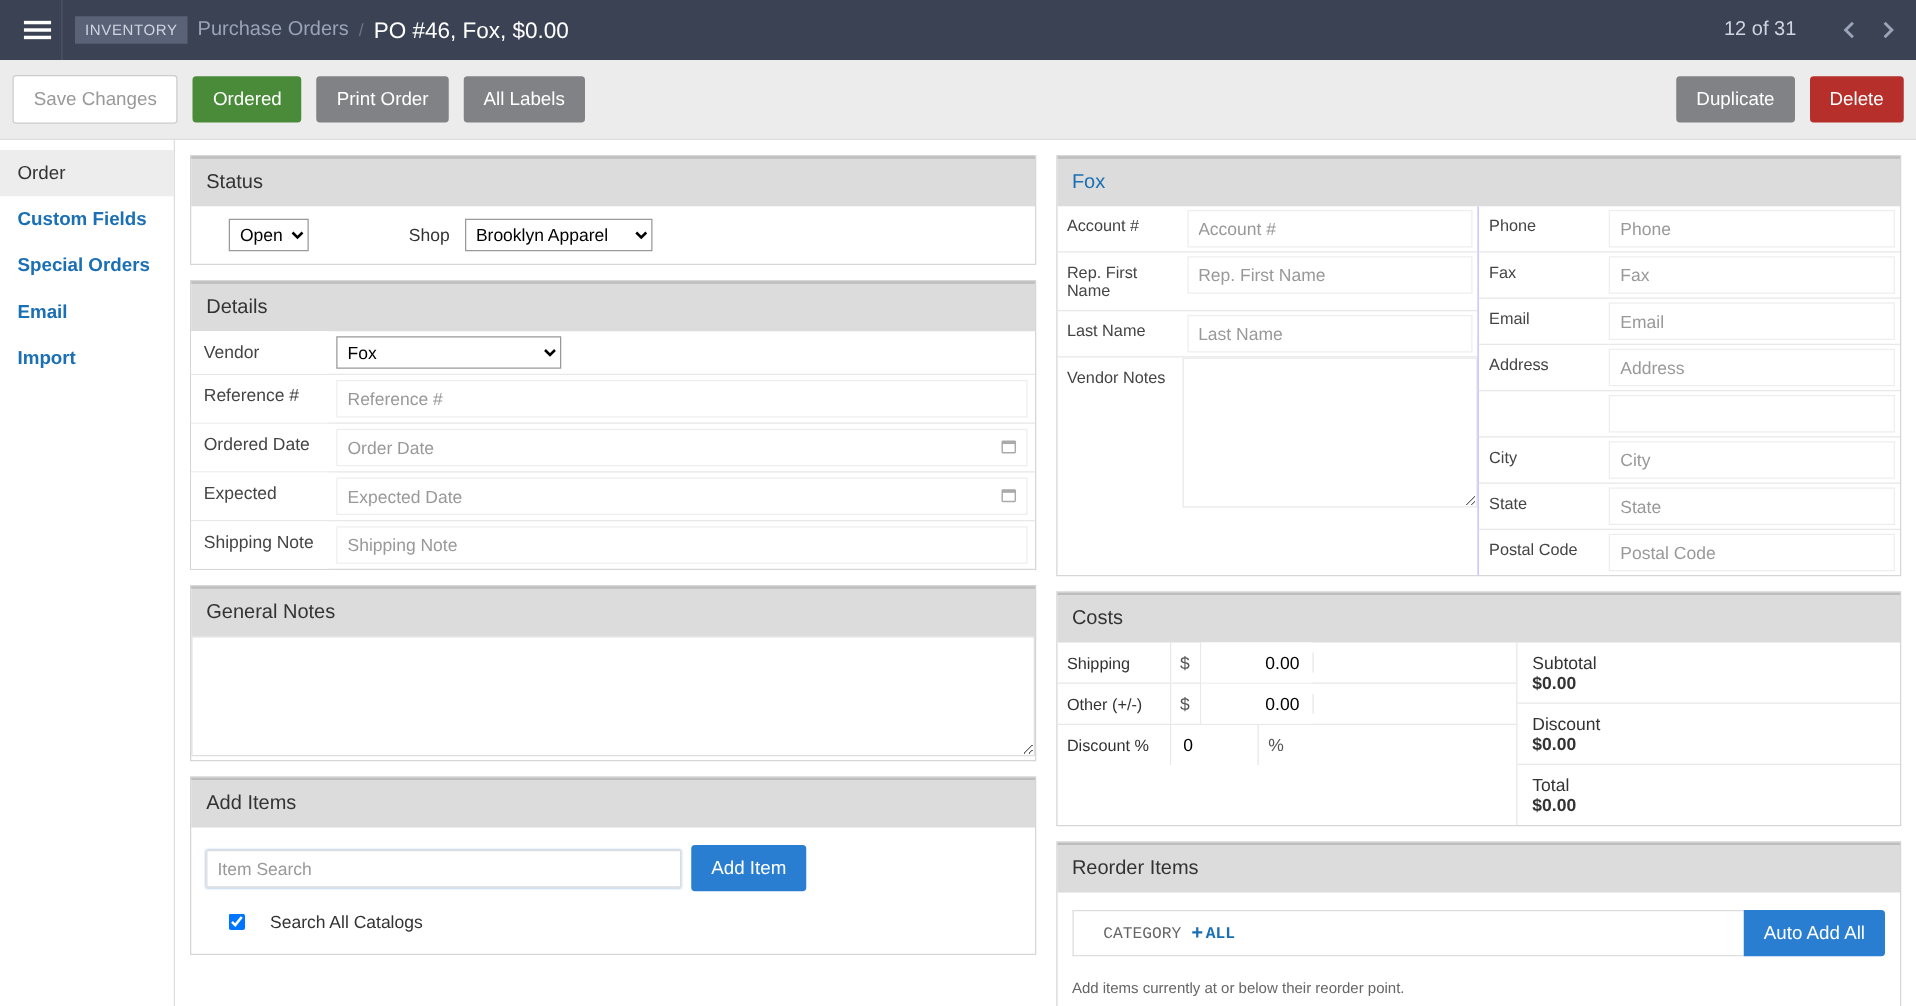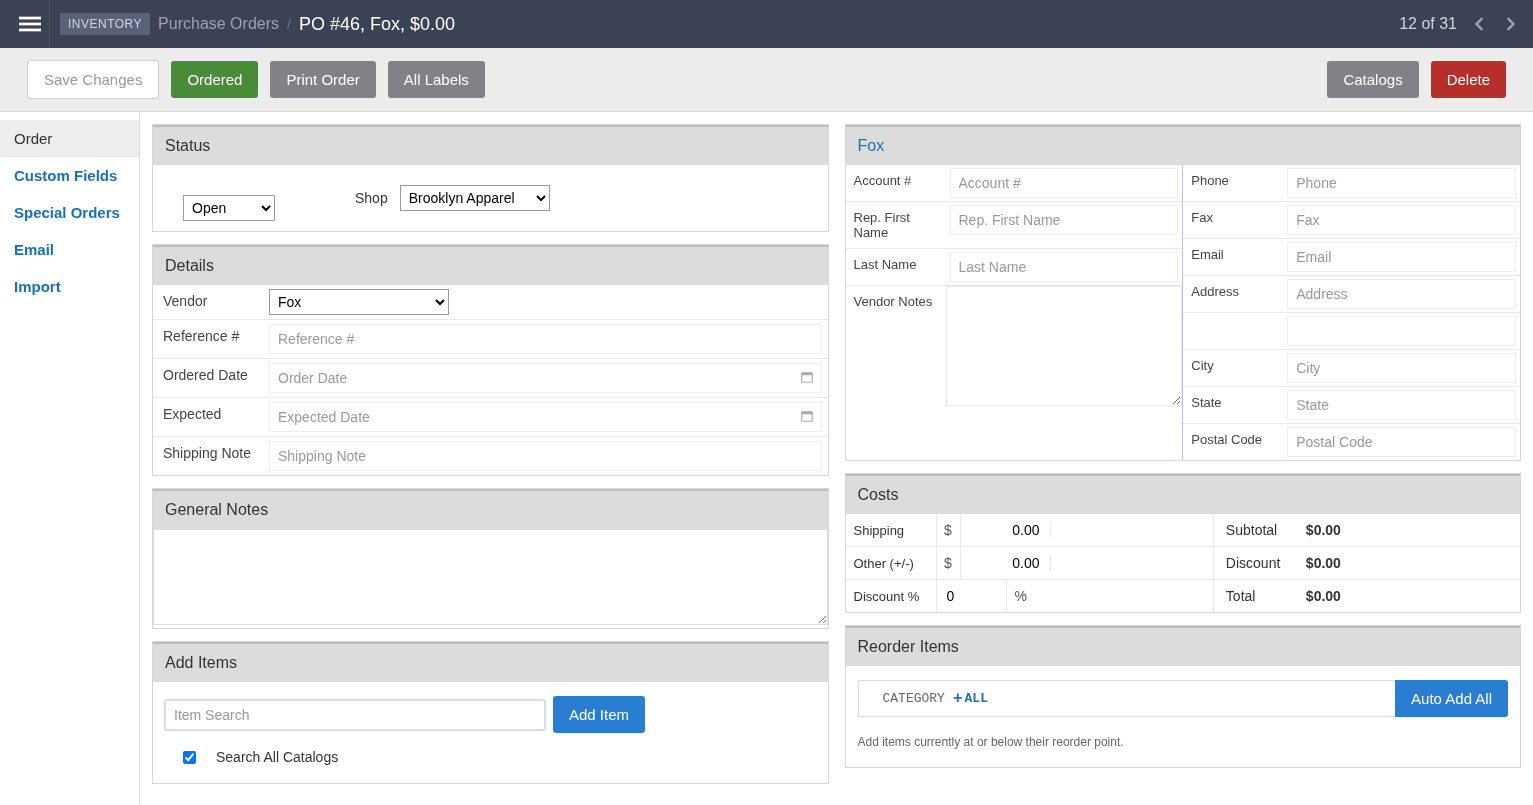--- a/index.html
+++ b/index.html
@@ -6,25 +6,25 @@
 body { font-family: "Helvetica Neue", Helvetica, Arial, sans-serif; font-size: 14px; color: #333; background: #fff; }
 
 .topbar { background: #3a4253; height: 48px; display: flex; align-items: center; color: #fff; padding: 0 10px; }
 .hamburger { width: 40px; height: 48px; display:flex; align-items:center; justify-content:center; border-right:1px solid #4d5668; cursor:pointer; margin-right:10px;}
 .hamburger svg { fill:#fff; width:22px; height:22px;}
 .badge-inv { background:#5a6278; color:#cfd4e0; font-size:12px; padding:4px 8px; margin-right:8px; letter-spacing:0.5px;}
 .crumb-link { color:#9aa3b8; font-size:16px; margin-right:8px; cursor:pointer;}
 .crumb-sep { color:#6b7389; margin-right:8px;}
 .crumb-title { color:#fff; font-size:18px; font-weight:500;text-align:center;}
 .topbar-right { margin-left:auto; display:flex; align-items:center; gap:8px;}
-.counter { color:#cfd4e0; font-size:16px; margin-right:2px;}
+.counter { color:#cfd4e0; font-size:16px; margin-right:22px;}
 .nav-arrow { color:#9aa3b8; cursor:pointer; width:24px; height:24px; display:flex; align-items:center; justify-content:center;}
 .nav-arrow svg { width:18px; height:18px; fill:#9aa3b8;}
 
-.actionbar { background:#ececec; border-bottom:1px solid #ddd; padding:12px 27px; display:flex; align-items:center; gap:12px;}
+.actionbar { background:#ececec; border-bottom:1px solid #ddd; padding:12px 10px; display:flex; align-items:center; gap:12px;}
 .btn { border:none; border-radius:3px; padding:10px 16px; font-size:15px; cursor:pointer; color:#fff;}
 .btn-disabled { background:#fff; border:1px solid #ccc; color:#999; cursor:default;}
 .btn-green { background:#4a8b3a;}
 .btn-gray { background:#808285;}
 .btn-red { background:#b72f2a;}
 .btn-blue { background:#2a7ed2;}
 .actionbar-right { margin-left:auto; display:flex; gap:12px;}
 
 .main { display:flex; }
 .sidebar { width:140px; border-right:1px solid #ddd; padding-top:8px; min-height:700px;}
@@ -76,21 +76,21 @@
 
 .costs-body { display:flex;}
 .costs-left { flex:1.2;}
 .costs-right { flex:1; border-left:1px solid #e8e8e8;}
 .crow { display:flex; border-top:1px solid #e8e8e8; align-items:center;}
 .crow:first-child { border-top:none;}
 .clbl { width:90px; padding:8px 8px; font-size:13px;}
 .cunit { width:24px; text-align:center; color:#555; border-left:1px solid #e8e8e8; padding:8px 0;}
 .cval { flex:0 0 90px; border-left:1px solid #e8e8e8;}
 .cval input { border:none; text-align:right; padding:8px 10px; width:100%; font-size:14px;}
-.crow-right { display:flex; border-top:1px solid #e8e8e8; padding:8px 12px;}
+.crow-right { display:flex; border-top:1px solid #e8e8e8; padding:8px 12px;flex-direction:column;}
 .crow-right:first-child { border-top:none;}
 .crlbl { width:80px; color:#333;}
 .crval { font-weight:bold;}
 
 .reorder-body { padding:14px 12px 18px;}
 .reorder-row { display:flex; gap:0; align-items:stretch;}
 .cat-box { flex:1; border:1px solid #ddd; border-right:none; padding:8px 24px; display:flex; align-items:center; gap:8px; font-size:13px; color:#666;font-family:Liberation Mono, monospace;}
 .cat-plus { color:#1a6fb5; font-weight:bold; display:flex; align-items:center; gap:2px;}
 .reorder-help { margin-top:18px; color:#666; font-size:12px;}
 
@@ -129,21 +129,21 @@
       </span>
   </div>
 </div>
 
 <div class="actionbar">
   <button class="btn btn-disabled">Save Changes</button>
   <button class="btn btn-green">Ordered</button>
   <button class="btn btn-gray">Print Order</button>
   <button class="btn btn-gray">All Labels</button>
   <div class="actionbar-right">
-    <button class="btn btn-gray">Catalogs</button>
+    <button class="btn btn-gray">Duplicate</button>
     <button class="btn btn-red">Delete</button>
   </div>
 </div>
 
 <div class="main">
   <div class="sidebar">
     <div class="sidebar-item active">Order</div>
     <div class="sidebar-item">Custom Fields</div>
     <div class="sidebar-item">Special Orders</div>
     <div class="sidebar-item">Email</div>
@@ -151,21 +151,21 @@
   </div>
 
   <div class="content">
 
     <div class="col">
       <div class="panel">
         <div class="panel-hdr">Status</div>
         <div class="panel-body">
           <div class="status-row">
             <div class="sel-wrap">
-              <select style="width:92px;margin-top:20px;">
+              <select style="width:64px;">
                 <option>Open</option>
               </select>
             </div>
             <div class="sel-wrap">
               <span>Shop</span>
               <select style="width:150px;">
                 <option>Brooklyn Apparel</option>
               </select>
             </div>
           </div>

